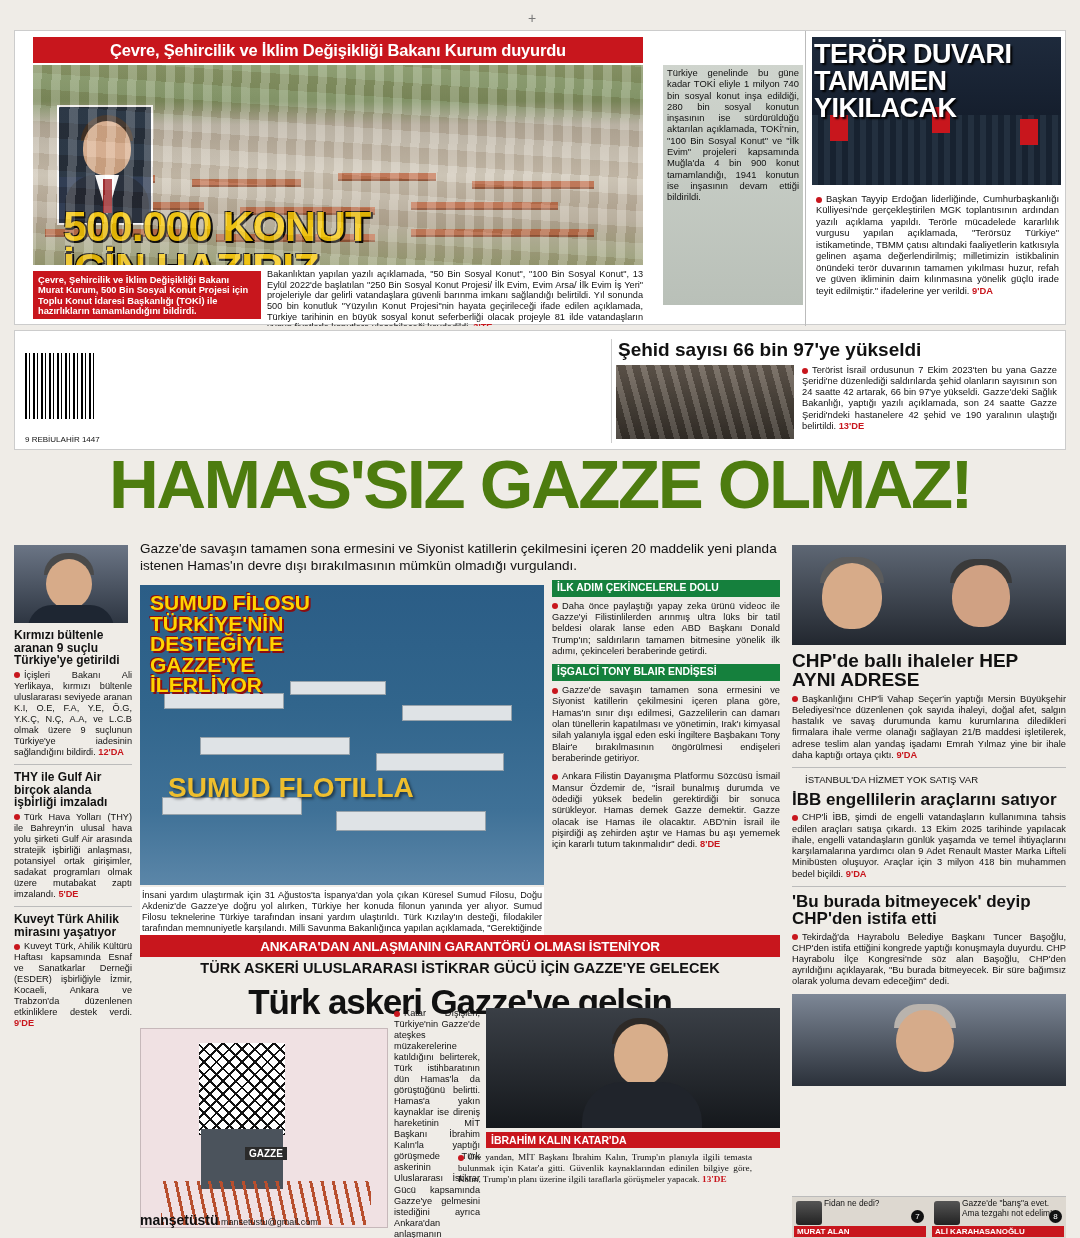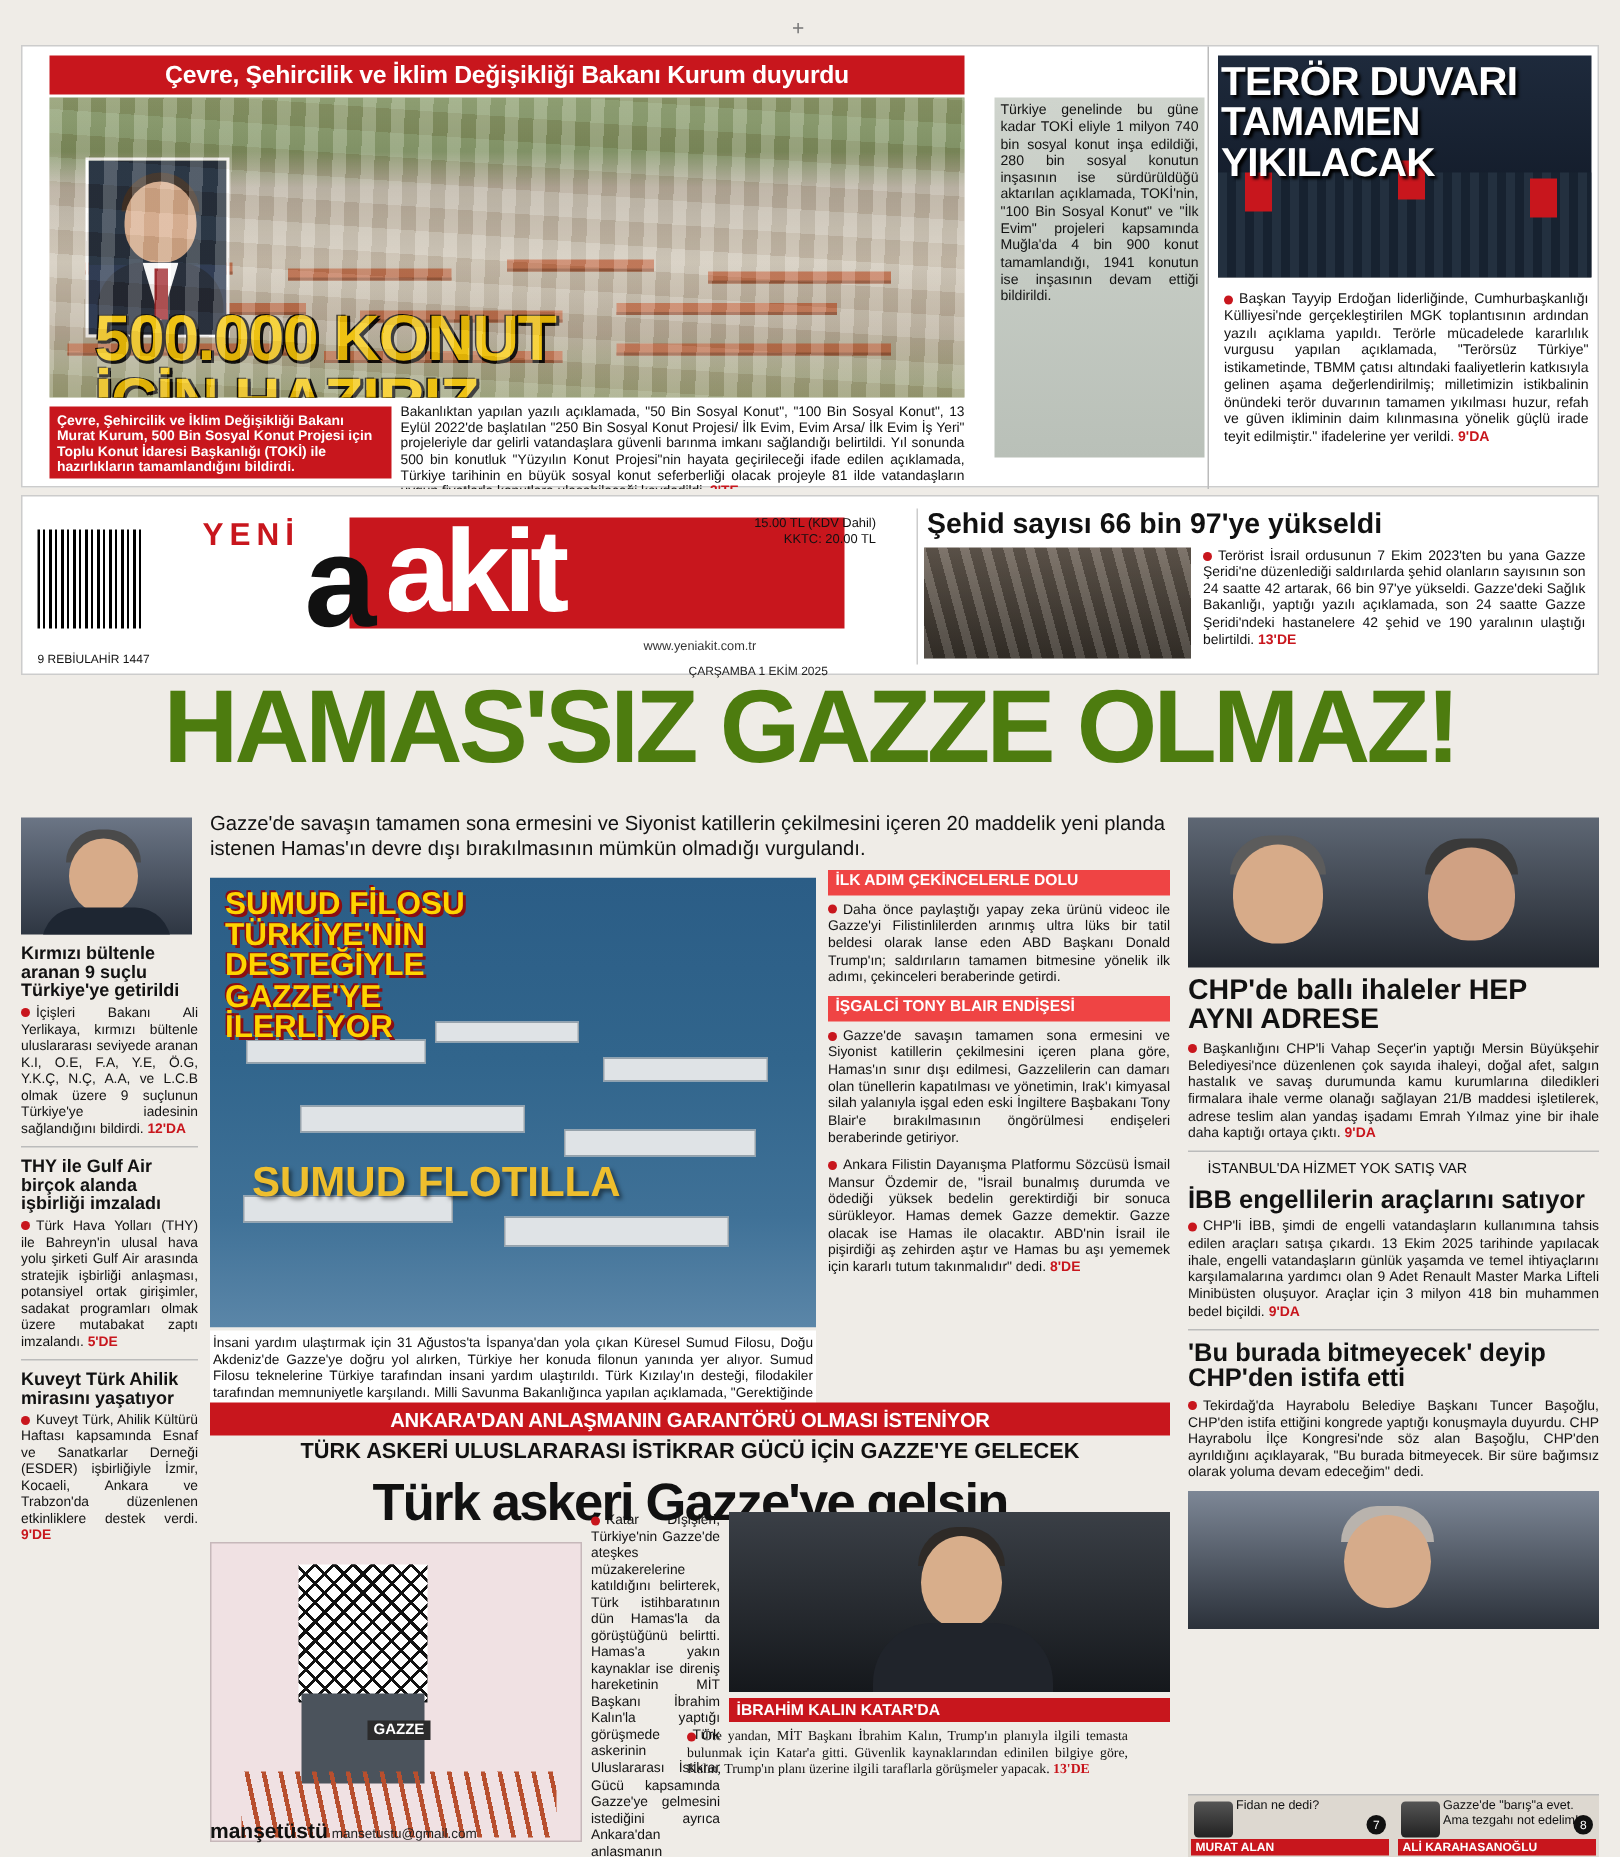--- a/index.html
+++ b/index.html
@@ -139,21 +139,21 @@
   .sumud .sea { position:absolute; inset:0; background:linear-gradient(#2b5d86 0%, #31658c 40%, #3f7197 75%, #5b86a8 100%); }
   .sumud .ship { position:absolute; background:#dfe3e6; border:1px solid #96a2ab; }
   .sumud-title {
     position:absolute; left:10px; top:8px; width:210px; color:#ffd400; font-weight:bold;
     font-size:21px; line-height:0.98; text-shadow:2px 2px 0 #8d0d11, -1px -1px 0 #8d0d11;
   }
   .sumud-wm { position:absolute; left:28px; top:190px; color:rgba(255,200,40,.92); font-weight:bold; font-size:28px; line-height:0.95; text-shadow:2px 2px 3px rgba(0,0,0,.5); }
   .sumud-cap { position:absolute; left:140px; top:887px; width:404px; font-size:9.1px; line-height:1.2; text-align:justify; background:#fff; padding:3px 2px; }
 
   .col-mid { position:absolute; left:552px; top:580px; width:228px; font-size:9.3px; line-height:1.22; }
-  .redbar { background:#ef4444; color:#fff; font-weight:bold; font-size:10.4px; padding:2px 5px; margin:0 0 4px; }
+  .redbar { background:#15803d; color:#fff; font-weight:bold; font-size:10.4px; padding:2px 5px; margin:0 0 4px; }
   .col-mid p { margin:0 0 7px; text-align:justify; }
 
   .ankara-bar {
     position:absolute; left:140px; top:935px; width:640px; height:22px; background:#c8161d; color:#fff;
     font-weight:bold; font-size:13.5px; display:flex; align-items:center; justify-content:center; letter-spacing:-0.2px;
   }
   .ankara-sub { position:absolute; left:140px; top:960px; width:640px; text-align:center; font-size:14.5px; font-weight:bold; color:#111; }
   .turk-asker { position:absolute; left:140px; top:982px; width:640px; text-align:center; font-size:35px; font-weight:bold; letter-spacing:-1.2px; color:#111; }
 
   .cartoon { position:absolute; left:140px; top:1028px; width:248px; height:200px; background:#f0e1e3; border:1px solid #c6b8ba; overflow:hidden; }
@@ -252,32 +252,20 @@
         <span class="bullet"></span><span>Başkan Tayyip Erdoğan liderliğinde, Cumhurbaşkanlığı Külliyesi'nde gerçekleştirilen MGK toplantısının ardından yazılı açıklama yapıldı. Terörle mücadelede kararlılık vurgusu yapılan açıklamada, "Terörsüz Türkiye" istikametinde, TBMM çatısı altındaki faaliyetlerin katkısıyla gelinen aşama değerlendirilmiş; milletimizin istikbalinin önündeki terör duvarının tamamen yıkılması huzur, refah ve güven ikliminin daim kılınmasına yönelik güçlü irade teyit edilmiştir." ifadelerine yer verildi.</span>
         <span class="page-ref">9'DA</span>
       </div>
     </div>
   </div>
 
   <div class="masthead">
     <div class="barcode"></div>
     <div class="hijri">9 REBİULAHİR 1447</div>
 
-    <div class="logo-wrap">
-      <div class="logo-yeni">YENİ</div>
-      <div class="logo-red"></div>
-      <div class="logo-a">a</div>
-      <div class="logo-akit">akit</div>
-      <div class="price">
-        <div>15.00 TL (KDV Dahil)</div>
-        <div>KKTC: 20.00 TL</div>
-      </div>
-      <div class="logo-site">www.yeniakit.com.tr</div>
-      <div class="date-line">ÇARŞAMBA 1 EKİM 2025</div>
-    </div>
 
     <div class="shehid-box">
       <div class="shehid-title">Şehid sayısı 66 bin 97'ye yükseldi</div>
       <div class="shehid-photo"></div>
       <div class="shehid-text">
         <span class="bullet"></span><span>Terörist İsrail ordusunun 7 Ekim 2023'ten bu yana Gazze Şeridi'ne düzenlediği saldırılarda şehid olanların sayısının son 24 saatte 42 artarak, 66 bin 97'ye yükseldi. Gazze'deki Sağlık Bakanlığı, yaptığı yazılı açıklamada, son 24 saatte Gazze Şeridi'ndeki hastanelere 42 şehid ve 190 yaralının ulaştığı belirtildi.</span>
         <span class="page-ref">13'DE</span>
       </div>
     </div>
   </div>

